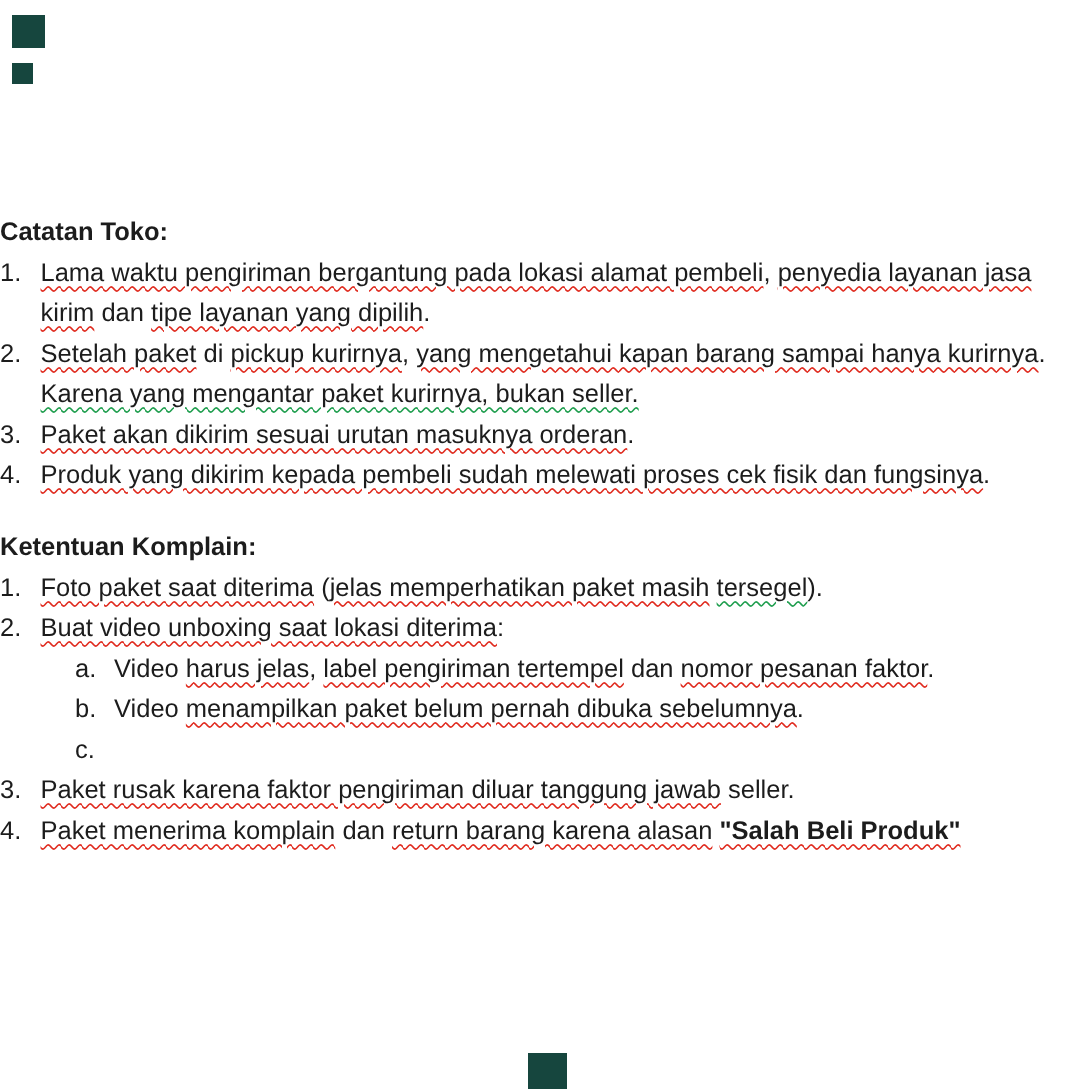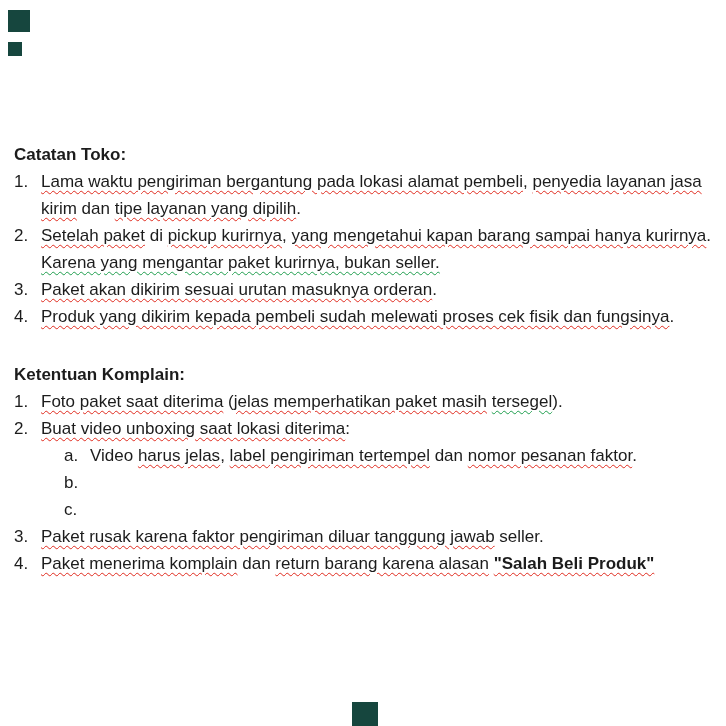--- a/index.html
+++ b/index.html
@@ -7,27 +7,27 @@
   body {
     width: 726px; height: 726px;
     background: #ffffff;
     font-family: "Liberation Sans", sans-serif;
     overflow: hidden;
   }
   .page { position: relative; width: 726px; height: 726px; background: #ffffff; }
   .decor-square { position: absolute; }
   .doc {
     position: absolute;
-    left: 14px; top: 141px;
+    left: 0; top: 141px;
     width: 708px;
     font-size: 17px;
     line-height: 27px;
     color: #1c1c1c;
   }
-  .section + .section { margin-top: 31px; }
+  .section + .section { margin-top: 21px; }
   .section-heading { font-weight: 700; }
   .item { display: flex; align-items: flex-start; }
   .marker { flex: 0 0 27px; }
   .item.lvl1 { padding-left: 50px; }
   .item.lvl1 .marker { flex: 0 0 26px; }
   .item-text { flex: 1 1 auto; min-width: 0; }
   .seg.b { font-weight: 700; }
   .u-red {
     text-decoration-line: underline;
     text-decoration-style: wavy;
@@ -77,20 +77,21 @@
         <div class="item">
           <span class="marker">2.</span>
           <span class="item-text"><span class="seg u-red">Buat video unboxing saat lokasi diterima</span><span class="seg">:</span></span>
         </div>
         <div class="item lvl1">
           <span class="marker">a.</span>
           <span class="item-text"><span class="seg">Video </span><span class="seg u-red">harus jelas</span><span class="seg">, </span><span class="seg u-red">label pengiriman tertempel</span><span class="seg"> dan </span><span class="seg u-red">nomor pesanan faktor</span><span class="seg">.</span></span>
         </div>
         <div class="item lvl1">
           <span class="marker">b.</span>
+          <span class="item-text"><span class="seg">Video </span><span class="seg u-red">menampilkan paket belum pernah dibuka sebelumnya</span><span class="seg">.</span></span>
         </div>
         <div class="item lvl1">
           <span class="marker">c.</span>
         </div>
         <div class="item">
           <span class="marker">3.</span>
           <span class="item-text"><span class="seg u-red">Paket rusak karena faktor pengiriman diluar tanggung jawab</span><span class="seg"> seller.</span></span>
         </div>
         <div class="item">
           <span class="marker">4.</span>

